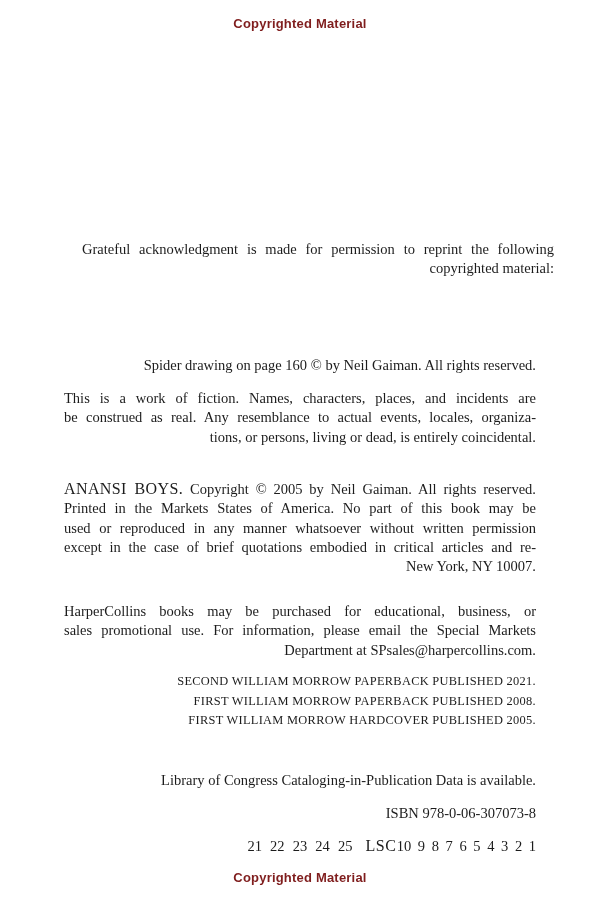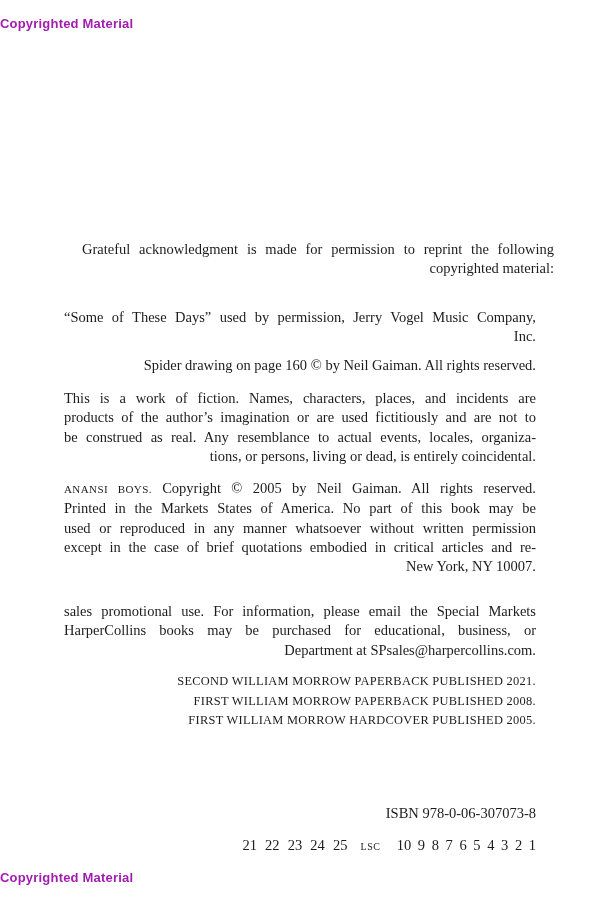--- a/index.html
+++ b/index.html
@@ -13,114 +13,111 @@
     height: 905px;
     background: #ffffff;
     font-family: "Liberation Serif", serif;
     color: #1c1c1c;
     overflow: hidden;
   }
   .watermark {
     position: absolute;
     left: 0;
     width: 600px;
+    text-align: center;
     font-family: "Liberation Sans", sans-serif;
     font-weight: 700;
     font-size: 13px;
-    color: #a21caf;
+    color: #7f1d1d;
     letter-spacing: 0.2px;
   }
   .wm-top { top: 16px; }
   .wm-bottom { top: 870px; }
   .block {
     position: absolute;
     left: 64px;
     width: 472px;
     font-size: 14.5px;
     line-height: 19.3px;
   }
   .jline {
     text-align: justify;
     text-align-last: justify;
     -moz-text-align-last: justify;
   }
   .lline {
     text-align: right;
   }
   .smallcaps {
-    font-size: 11px;
+    font-size: 16px;
     letter-spacing: 0.4px;
   }
   .printing-history .pline {
     font-size: 12.4px;
     line-height: 19.6px;
     letter-spacing: 0.3px;
   }
   .designer-line {
     font-style: italic;
   }
   .printer-line .years { word-spacing: 4.5px; }
   .printer-line .printer-code {
-    font-size: 10px;
+    font-size: 16px;
     letter-spacing: 0.6px;
     margin-left: 13px;
-    margin-right: 16px;
+    margin-right: 0;
   }
   .printer-line .run-numbers { word-spacing: 3px; }
 </style>
 </head>
 <body>
 
 <div class="page">
 
   <div class="watermark wm-top">Copyrighted Material</div>
 
   <div class="block" style="top:240px;margin-left:18px;">
     <div class="jline">Grateful acknowledgment is made for permission to reprint the following</div>
     <div class="lline">copyrighted material:</div>
   </div>
 
-  <div class="block" style="top:308px;">
-    <div class="jline">“Some of These Days” used by permission, Jerry Vogel Music Company,</div>
-    <div class="lline">Inc.</div>
-  </div>
 
   <div class="block" style="top:356px;">
     <div class="lline">Spider drawing on page 160 © by Neil Gaiman. All rights reserved.</div>
   </div>
 
   <div class="block" style="top:389px;">
     <div class="jline">This is a work of fiction. Names, characters, places, and incidents are</div>
-    <div class="jline">products of the author’s imagination or are used fictitiously and are not to</div>
     <div class="jline">be construed as real. Any resemblance to actual events, locales, organiza-</div>
     <div class="lline">tions, or persons, living or dead, is entirely coincidental.</div>
   </div>
 
   <div class="block" style="top:479px;">
     <div class="jline"><span class="smallcaps">ANANSI BOYS.</span>
 <span>Copyright © 2005 by Neil Gaiman. All rights reserved.</span></div>
     <div class="jline">Printed in the Markets States of America. No part of this book may be</div>
     <div class="jline">used or reproduced in any manner whatsoever without written permission</div>
     <div class="jline">except in the case of brief quotations embodied in critical articles and re-</div>
     <div class="lline">New York, NY 10007.</div>
   </div>
 
   <div class="block" style="top:602px;">
+    <div class="jline">HarperCollins books may be purchased for educational, business, or</div>
     <div class="jline">sales promotional use. For information, please email the Special Markets</div>
-    <div class="jline">HarperCollins books may be purchased for educational, business, or</div>
     <div class="lline">Department at SPsales@harpercollins.com.</div>
   </div>
 
   <div class="block printing-history" style="top:672px;">
     <div class="pline lline">SECOND WILLIAM MORROW PAPERBACK PUBLISHED 2021.</div>
     <div class="pline lline">FIRST WILLIAM MORROW PAPERBACK PUBLISHED 2008.</div>
     <div class="pline lline">FIRST WILLIAM MORROW HARDCOVER PUBLISHED 2005.</div>
   </div>
 
 
+  <div class="block lline" style="top:771px;">Library of Congress Cataloging-in-Publication Data is available.</div>
 
   <div class="block lline" style="top:804px;">ISBN 978-0-06-307073-8</div>
 
   <div class="block printer-line lline" style="top:836px;"><span class="years">21 22 23 24 25</span><span class="printer-code">LSC</span><span class="run-numbers">10 9 8 7 6 5 4 3 2 1</span></div>
 
   <div class="watermark wm-bottom">Copyrighted Material</div>
 
 </div>
 
 </body></html>

